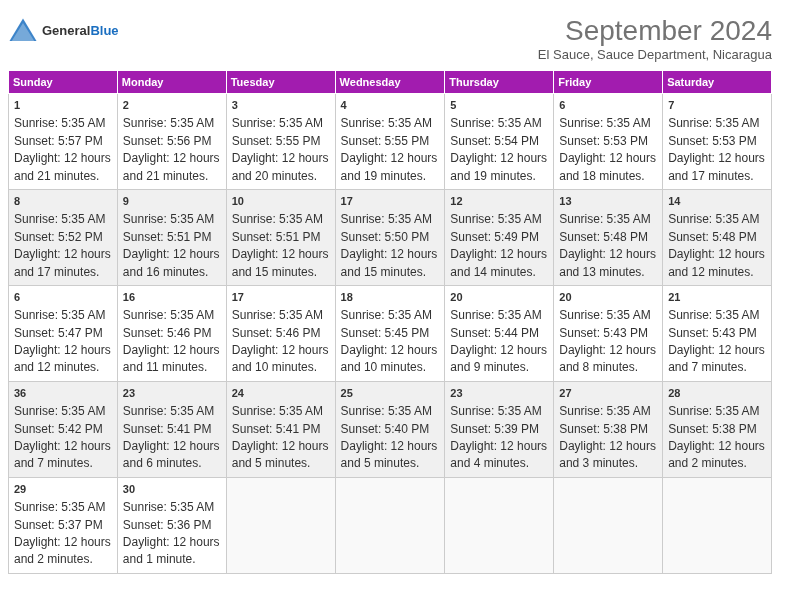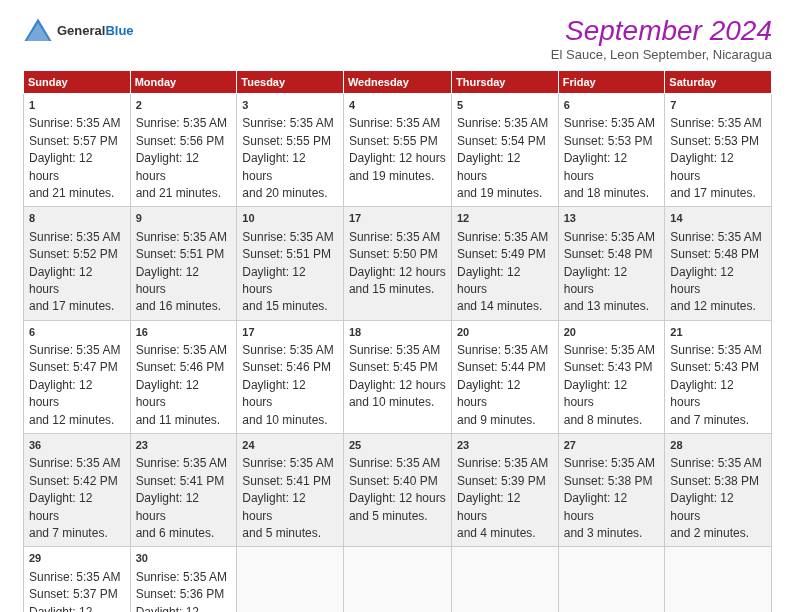--- a/index.html
+++ b/index.html
@@ -6,21 +6,21 @@
     body {
       width: 792px;
       height: 612px;
       font-family: Arial, sans-serif;
       background: #fff;
       overflow: hidden;
     }
     .page {
       width: 792px;
       height: 612px;
-      padding: 15px 20px 10px 23px;
+      padding: 15px 20px 10px 8px;
     }
     .header {
       display: flex;
       justify-content: space-between;
       align-items: flex-start;
       margin-bottom: 8px;
     }
     .logo {
       display: flex;
       align-items: center;
@@ -29,34 +29,33 @@
     .logo-icon {
       width: 30px;
       height: 30px;
     }
     .title-block {
       text-align: right;
     }
     .month-title {
       font-size: 28px;
       font-weight: normal;
-      color: #a21caf;
-      font-style: italic;
+      color: #737373;
     }
     .location {
       font-size: 13px;
       color: #555;
     }
     .calendar {
       width: 100%;
       border-collapse: collapse;
       font-size: 9.5px;
     }
     .calendar th {
-      background: #b91c1c;
+      background: #a21caf;
       color: #fff;
       padding: 5px 4px;
       text-align: left;
       font-size: 11px;
       font-weight: bold;
       border: 1px solid #fff;
     }
     .calendar td {
       border: 1px solid #ccc;
       vertical-align: top;
@@ -96,21 +95,21 @@
       <svg class="logo-icon" viewBox="0 0 40 35">
         <polygon points="20,2 38,32 2,32" fill="#1a6ec0" opacity="0.85"></polygon>
         <polygon points="20,8 35,32 5,32" fill="white" opacity="0.3"></polygon>
       </svg>
       <div>
         <div style="font-size:13px;font-weight:bold;color:#333;">General<span style="color:#1a6ec0;">Blue</span></div>
       </div>
     </div>
     <div class="title-block">
       <div class="month-title">September 2024</div>
-      <div class="location">El Sauce, Leon September, Nicaragua</div>
+      <div class="location">El Sauce, Sauce Department, Nicaragua</div>
     </div>
   </div>
 
   <table class="calendar">
     <thead>
       <tr>
         <th>Sunday</th>
         <th>Monday</th>
         <th>Tuesday</th>
         <th>Wednesday</th>

